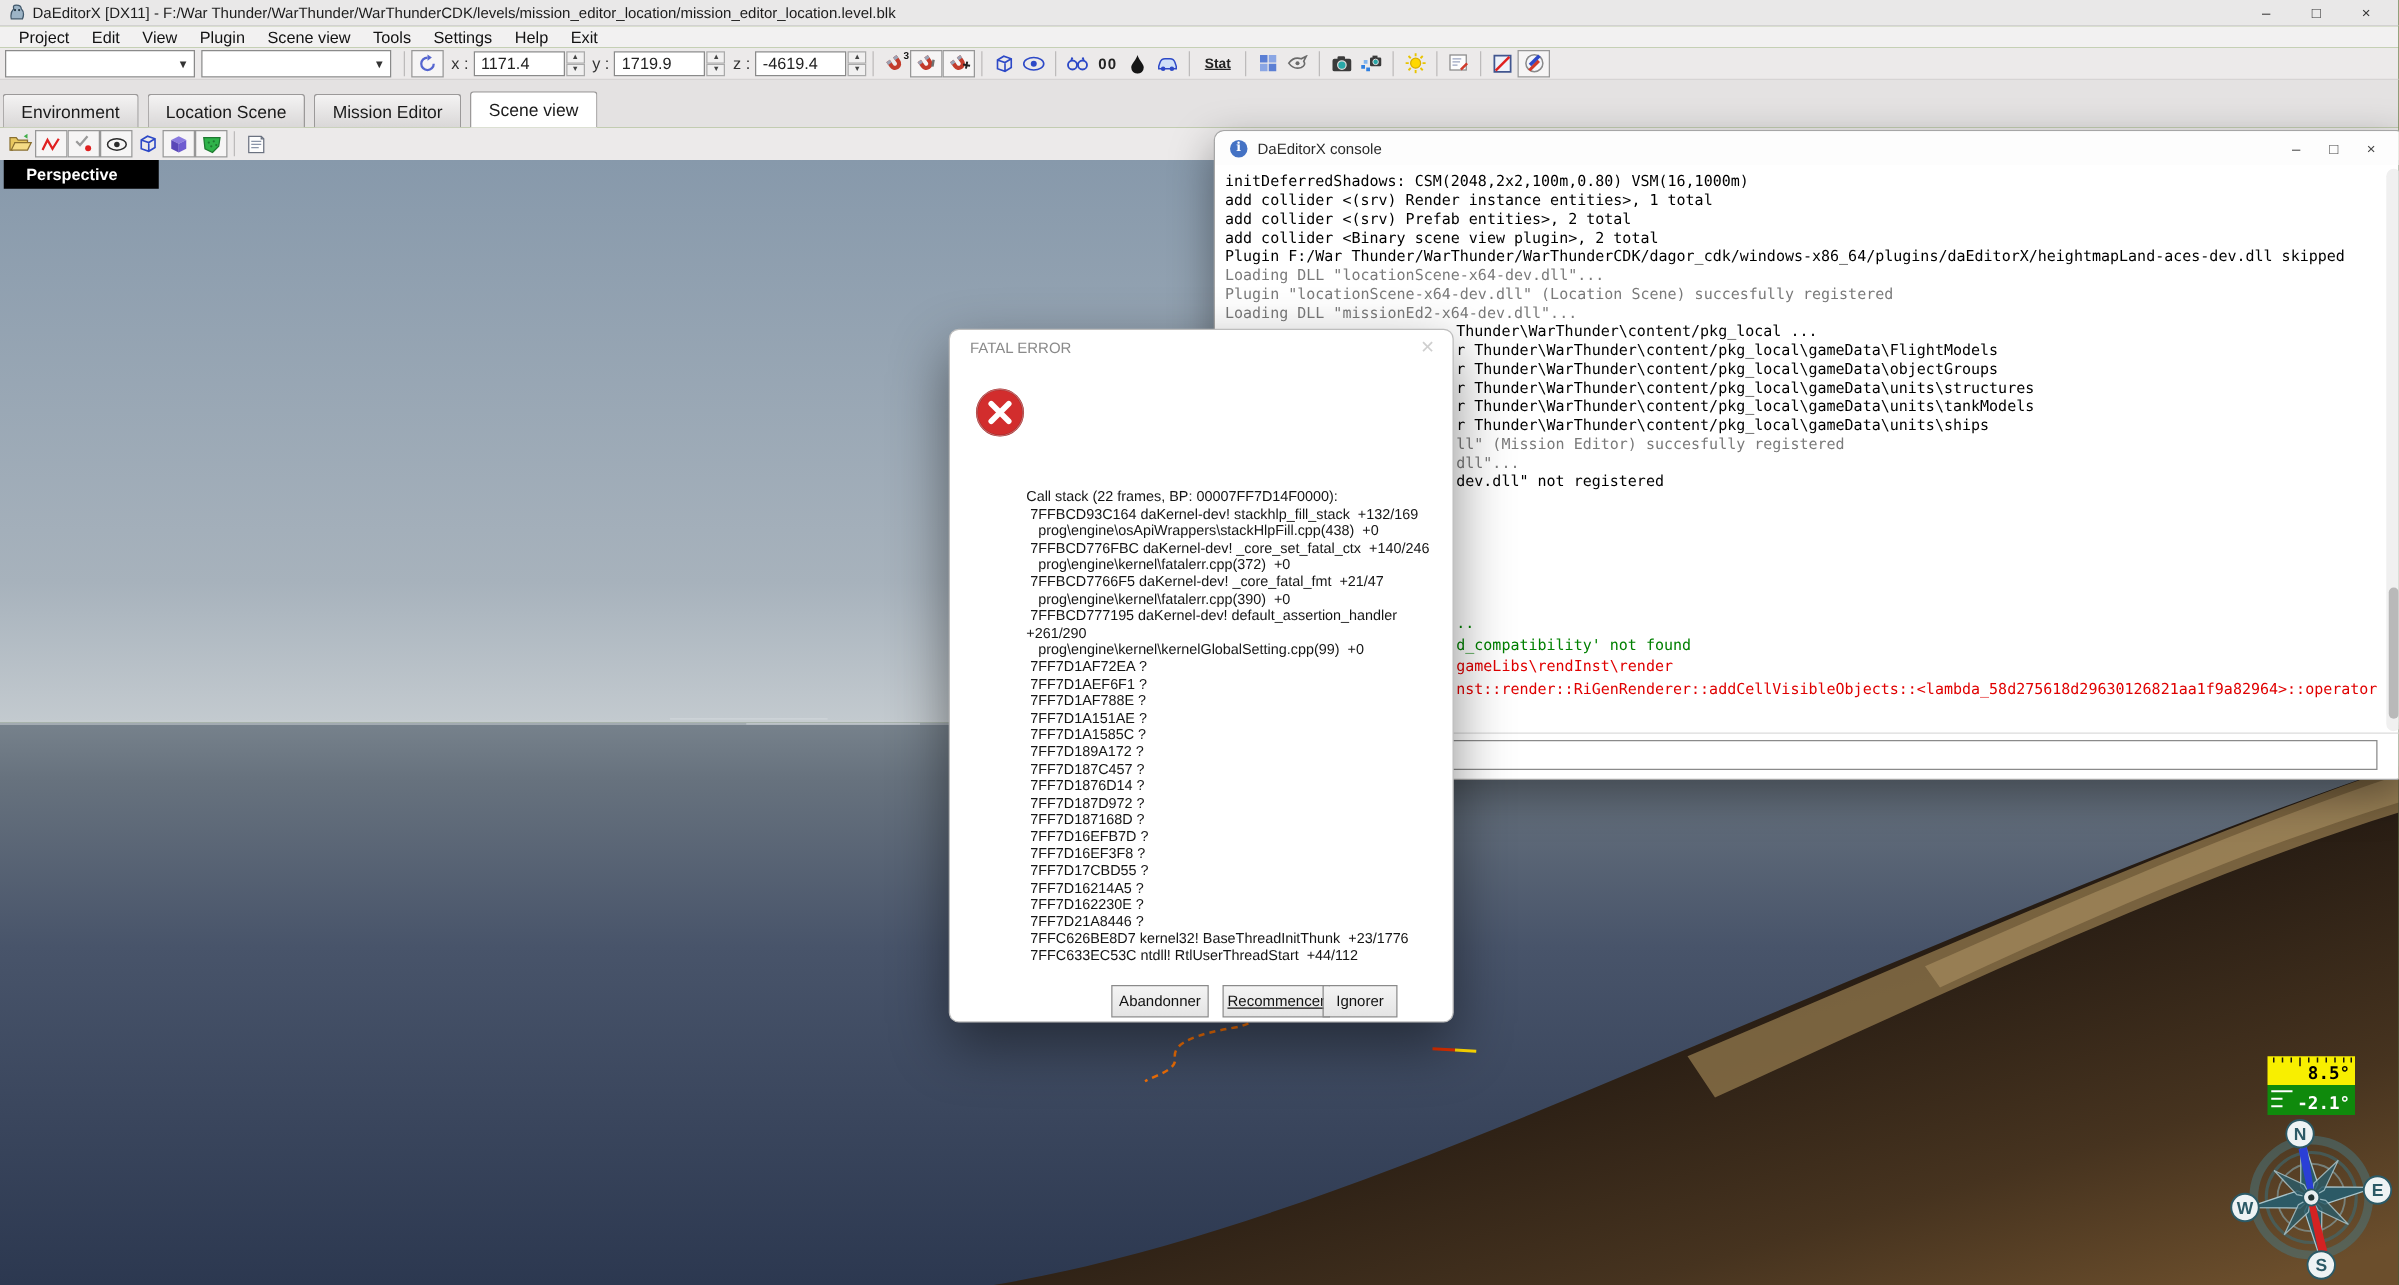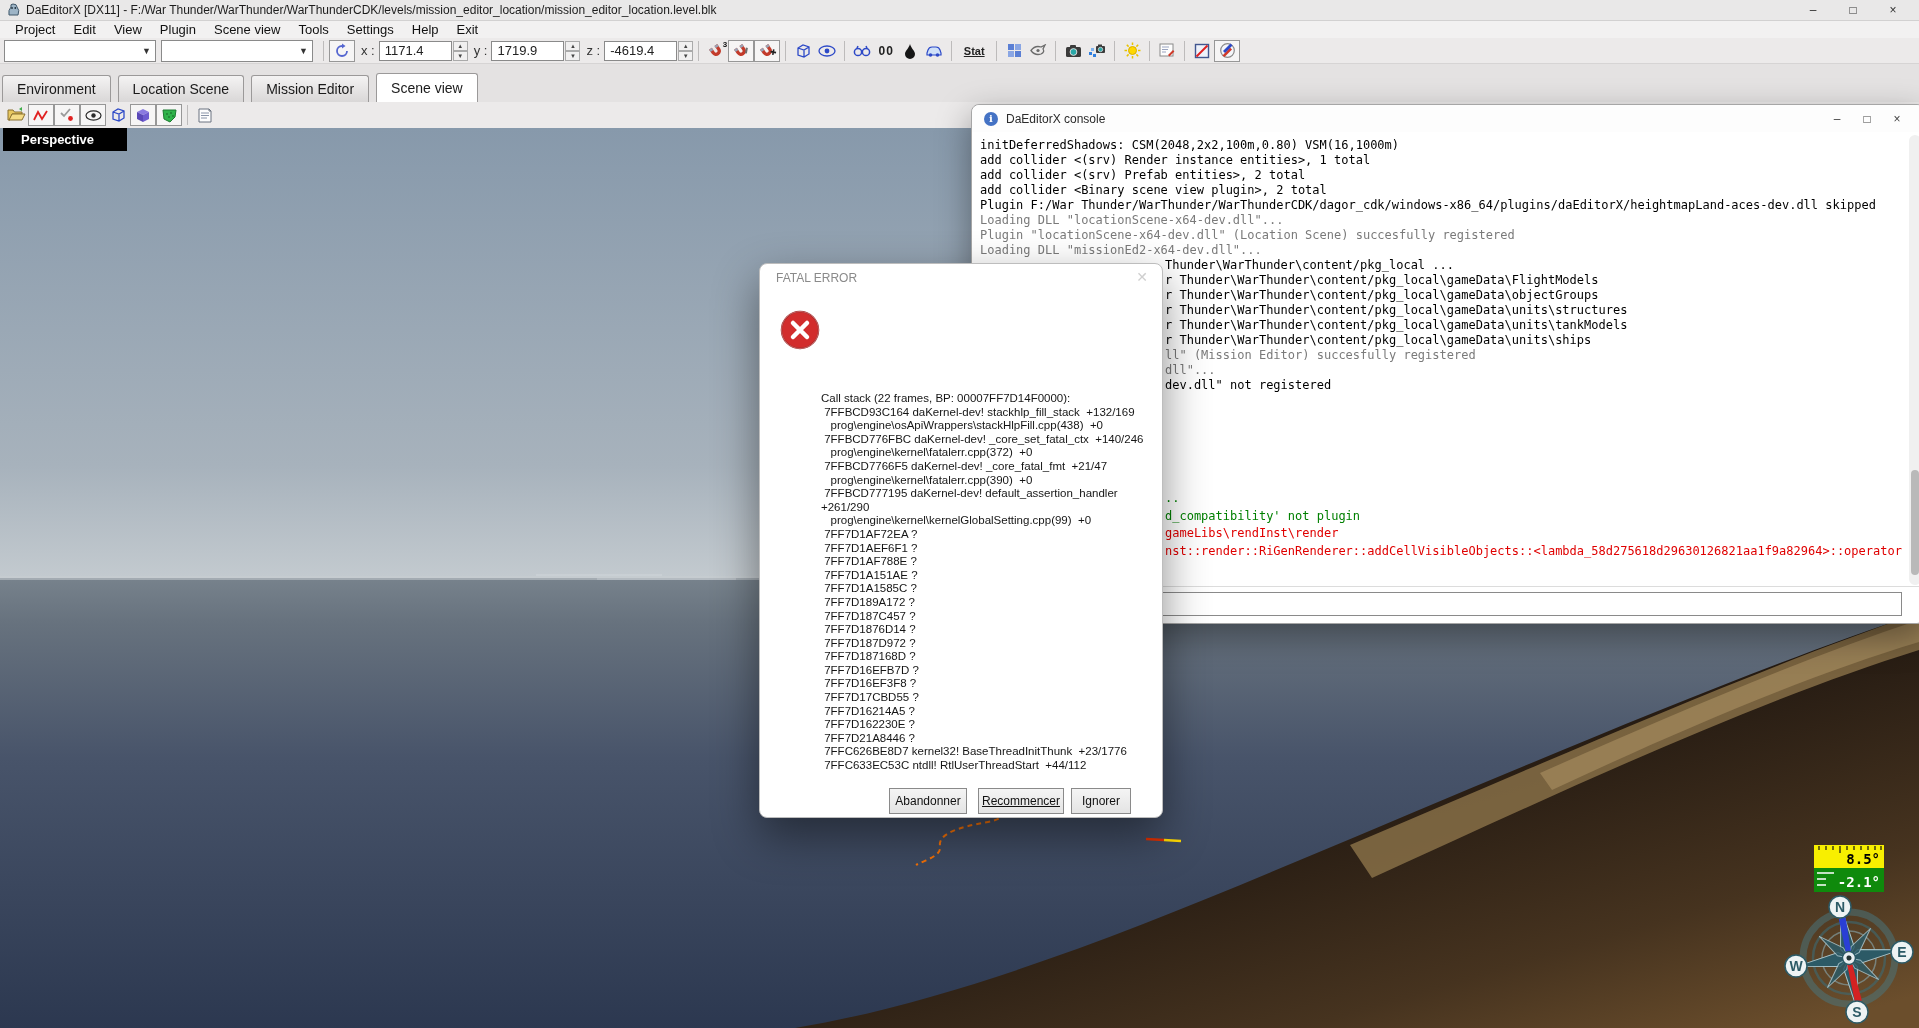--- a/index.html
+++ b/index.html
@@ -83,21 +83,21 @@
   #fatal-icon{position:absolute;left:20px;top:46px;width:40px;height:40px;}
   #fatal-message{position:absolute;left:61px;top:42px;width:330px;font-size:12px;line-height:15.2px;
                  color:#151515;white-space:pre-wrap;}
   #fatal-callstack{position:absolute;left:61px;top:128px;width:335px;font-size:11.5px;line-height:13.6px;
                    color:#151515;white-space:pre;}
   .dlg-btn{position:absolute;top:524px;height:24px;background:linear-gradient(#f4f4f4,#e4e4e4);
            border:1px solid #8a8a8a;font-size:12px;color:#111;display:flex;align-items:center;justify-content:center;
            font-family:"Liberation Sans",sans-serif;}
   #btn-abandon{left:129px;width:76px;}
   #btn-retry{left:218px;width:84px;text-decoration:underline;}
-  #btn-ignore{left:311px;width:58px;}
+  #btn-ignore{left:298px;width:58px;}
 </style>
 </head>
 <body>
 
 <div id="screen">
 
   <div id="titlebar">
     <span id="app-icon">
       <svg width="13" height="14" viewBox="0 0 13 14">
           <path d="M2 12 Q1 7 4 4 Q3 1 6 1 Q10 1 10 4 Q13 7 11 12 Z" fill="#9db4c6" stroke="#41586b" stroke-width="1"></path>
@@ -482,21 +482,21 @@
         <div class="clog" style="left: 193px; top: 153px; color: rgb(0, 0, 0);">Thunder\WarThunder\content/pkg_local ...</div>
         <div class="clog" style="left: 193px; top: 168px; color: rgb(0, 0, 0);">r Thunder\WarThunder\content/pkg_local\gameData\FlightModels</div>
         <div class="clog" style="left: 193px; top: 183px; color: rgb(0, 0, 0);">r Thunder\WarThunder\content/pkg_local\gameData\objectGroups</div>
         <div class="clog" style="left: 193px; top: 198px; color: rgb(0, 0, 0);">r Thunder\WarThunder\content/pkg_local\gameData\units\structures</div>
         <div class="clog" style="left: 193px; top: 213px; color: rgb(0, 0, 0);">r Thunder\WarThunder\content/pkg_local\gameData\units\tankModels</div>
         <div class="clog" style="left: 193px; top: 228px; color: rgb(0, 0, 0);">r Thunder\WarThunder\content/pkg_local\gameData\units\ships</div>
         <div class="clog" style="left: 193px; top: 243px; color: rgb(122, 122, 122);">ll" (Mission Editor) succesfully registered</div>
         <div class="clog" style="left: 193px; top: 258px; color: rgb(122, 122, 122);">dll"...</div>
         <div class="clog" style="left: 193px; top: 273px; color: rgb(0, 0, 0);">dev.dll" not registered</div>
         <div class="clog" style="left: 193px; top: 386px; color: rgb(0, 128, 0);">..</div>
-        <div class="clog" style="left: 193px; top: 403.5px; color: rgb(0, 128, 0);">d_compatibility' not plugin</div>
+        <div class="clog" style="left: 193px; top: 403.5px; color: rgb(0, 128, 0);">d_compatibility' not found</div>
         <div class="clog" style="left: 193px; top: 421px; color: rgb(224, 0, 0);">gameLibs\rendInst\render</div>
         <div class="clog" style="left: 193px; top: 438.5px; color: rgb(224, 0, 0);">nst::render::RiGenRenderer::addCellVisibleObjects::&lt;lambda_58d275618d29630126821aa1f9a82964&gt;::operator</div>
       </div>
     <div id="console-scrollbar">
       <div id="console-scroll-thumb"></div>
     </div>
     <div id="console-groove"></div>
     <input id="console-input" style="">
   </div>
 

